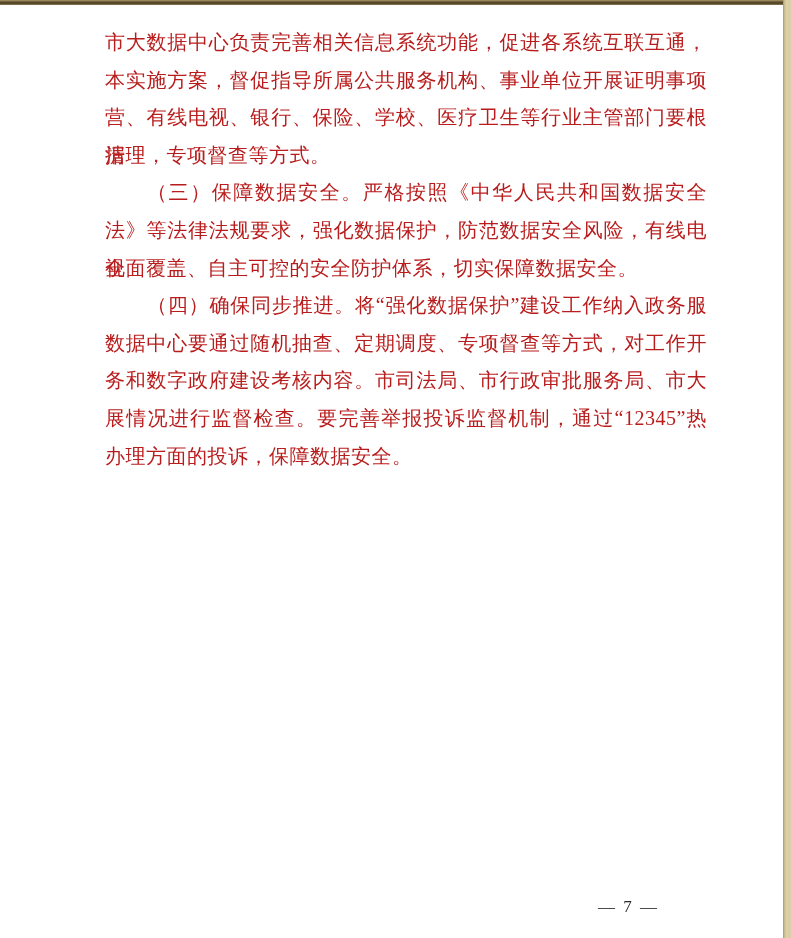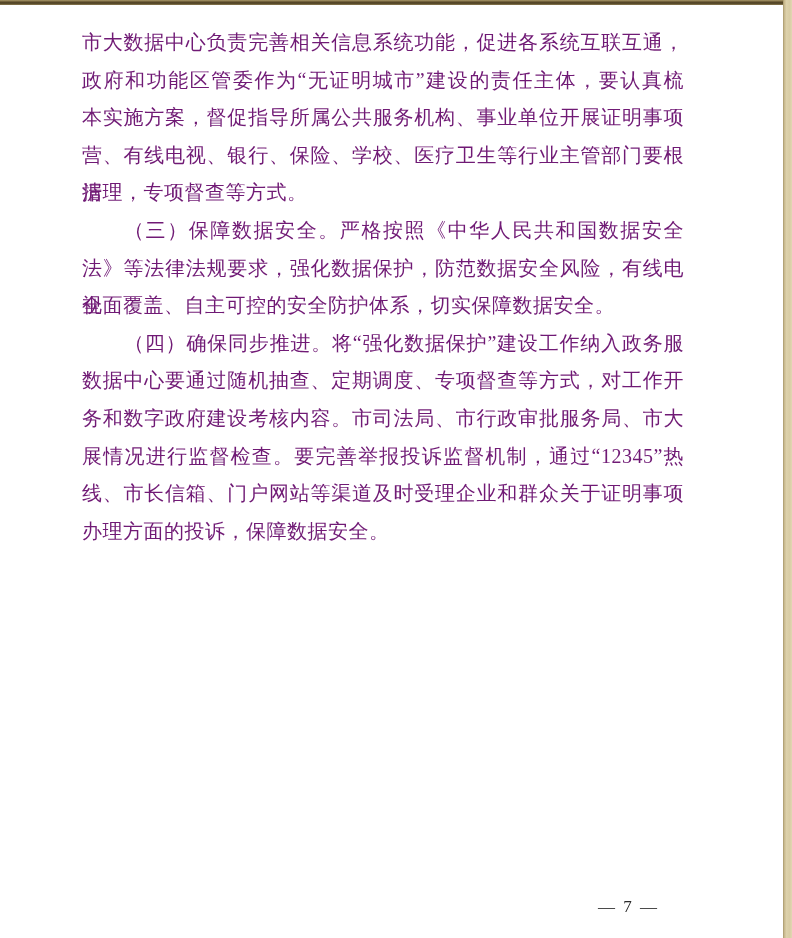--- a/index.html
+++ b/index.html
@@ -31,24 +31,24 @@
     position: absolute;
     top: 0; right: 0;
     width: 8px;
     height: 938px;
     background: linear-gradient(to right, #c4b488 0%, #ddd1ab 30%, #d8cca4 70%, #e2d7b3 100%);
     border-left: 1px solid #b3a378;
     z-index: 2;
   }
   .text-block {
     position: absolute;
-    left: 82px;
+    left: 105px;
     top: 24px;
     width: 602px;
-    color: #701a75;
+    color: #b91c1c;
     font-size: 20px;
   }
   .line {
     height: 37.6px;
     line-height: 37.6px;
     white-space: nowrap;
     text-align: justify;
     text-align-last: justify;
     text-justify: inter-ideograph;
     letter-spacing: 0.5px;
@@ -74,29 +74,27 @@
 </style>
 </head>
 <body>
 
 <div class="page">
   <div class="top-bar"></div>
   <div class="right-strip"></div>
 
   <div class="text-block" id="text-block">
       <div class="line full">市大数据中心负责完善相关信息系统功能，促进各系统互联互通，</div>
-      <div class="line full">政府和功能区管委作为“无证明城市”建设的责任主体，要认真梳</div>
       <div class="line full">本实施方案，督促指导所属公共服务机构、事业单位开展证明事项</div>
       <div class="line full">营、有线电视、银行、保险、学校、医疗卫生等行业主管部门要根据</div>
       <div class="line end">清理，专项督查等方式。</div>
       <div class="line full indent"><span class="hd">（三）保障数据安全。</span><span>严格按照《中华人民共和国数据安全</span></div>
       <div class="line full">法》等法律法规要求，强化数据保护，防范数据安全风险，有线电视</div>
       <div class="line end">全面覆盖、自主可控的安全防护体系，切实保障数据安全。</div>
       <div class="line full indent"><span class="hd">（四）确保同步推进。</span><span>将“强化数据保护”建设工作纳入政务服</span></div>
       <div class="line full">数据中心要通过随机抽查、定期调度、专项督查等方式，对工作开</div>
       <div class="line full">务和数字政府建设考核内容。市司法局、市行政审批服务局、市大</div>
       <div class="line full">展情况进行监督检查。要完善举报投诉监督机制，通过“12345”热</div>
-      <div class="line full">线、市长信箱、门户网站等渠道及时受理企业和群众关于证明事项</div>
       <div class="line end">办理方面的投诉，保障数据安全。</div>
     </div>
 
   <div class="page-number">— 7 —</div>
 </div>
 
 </body></html>

